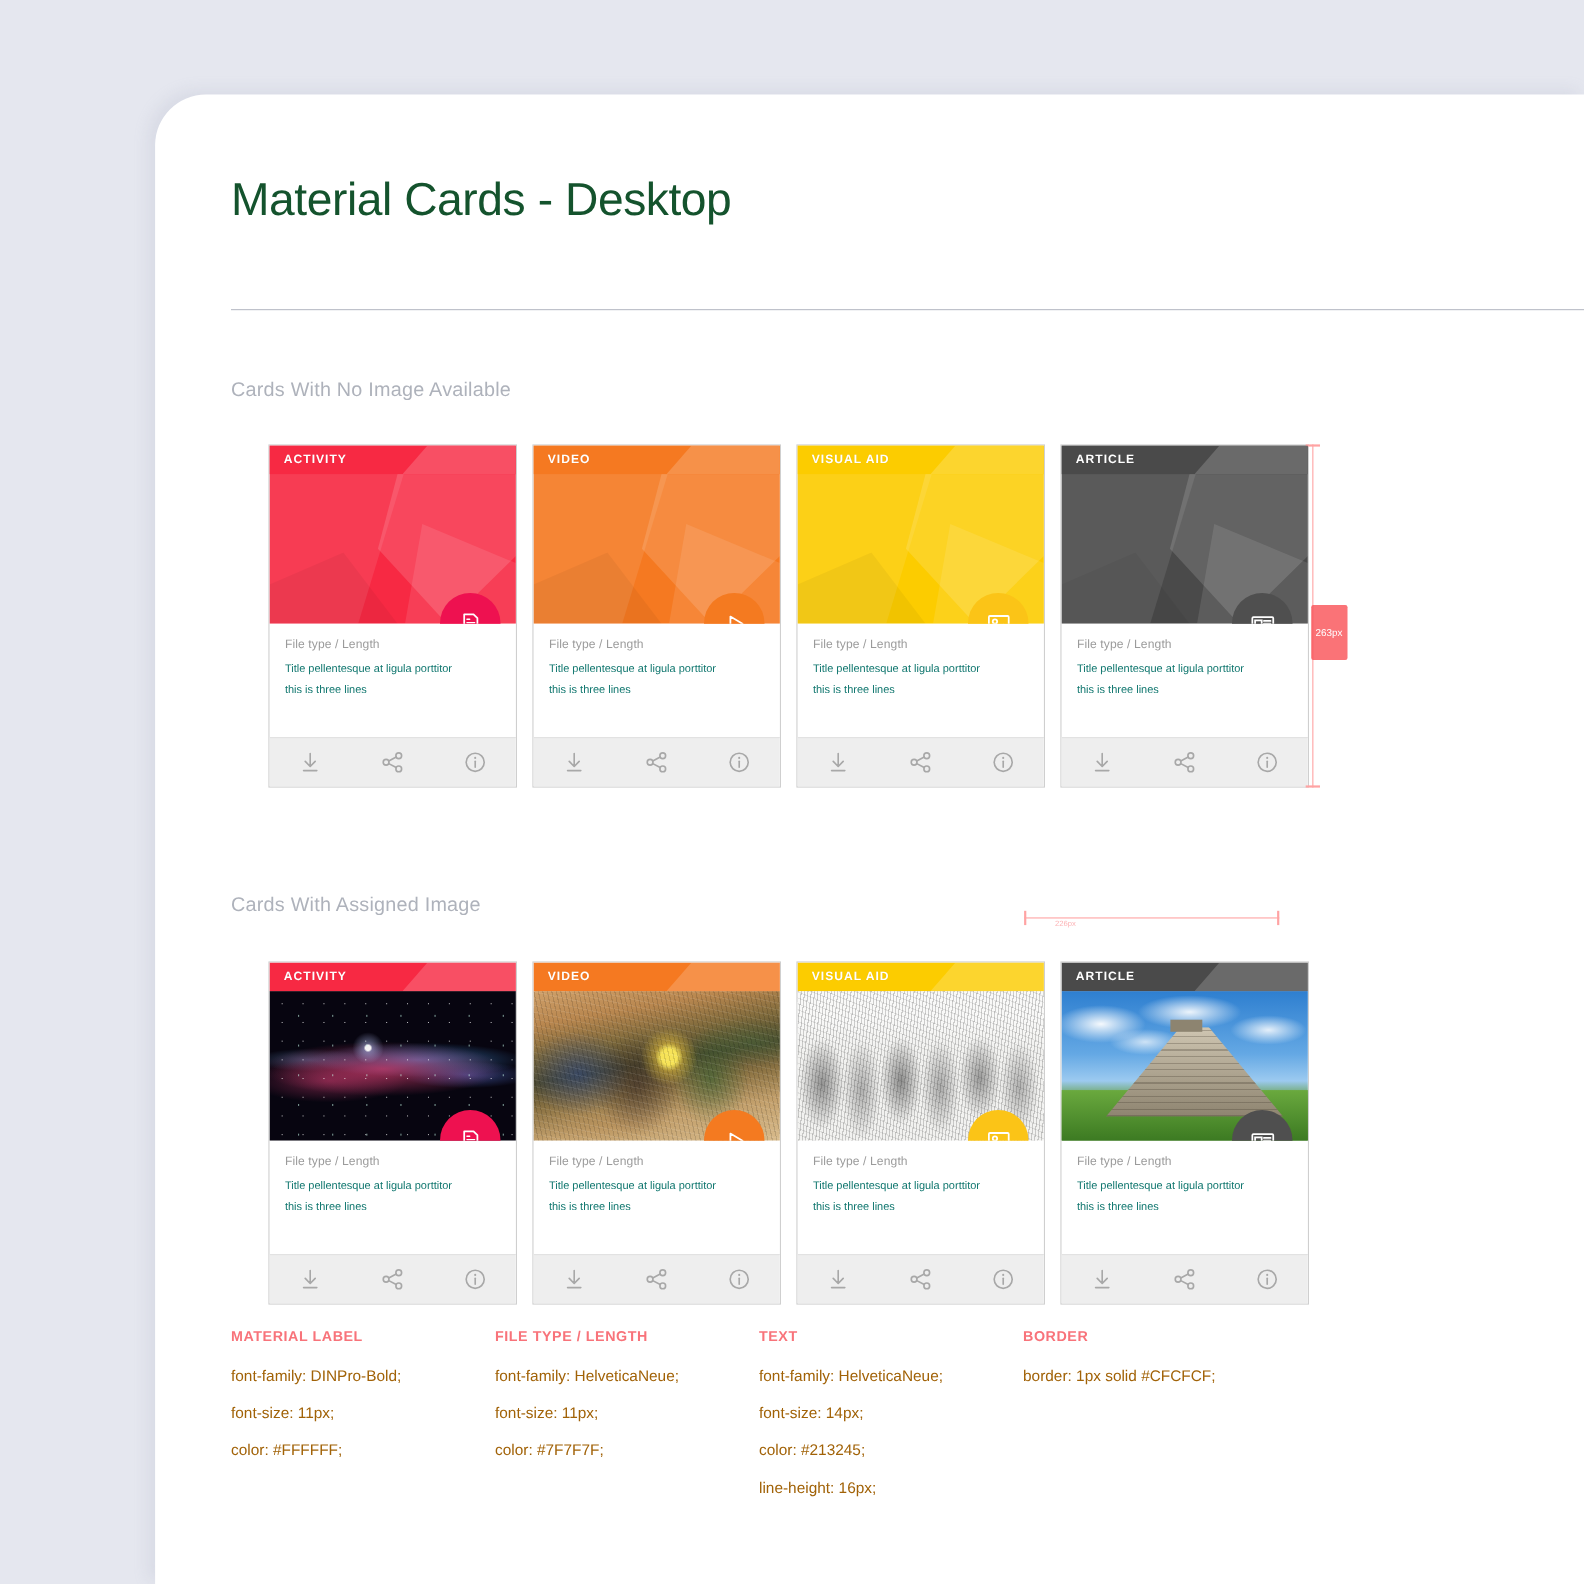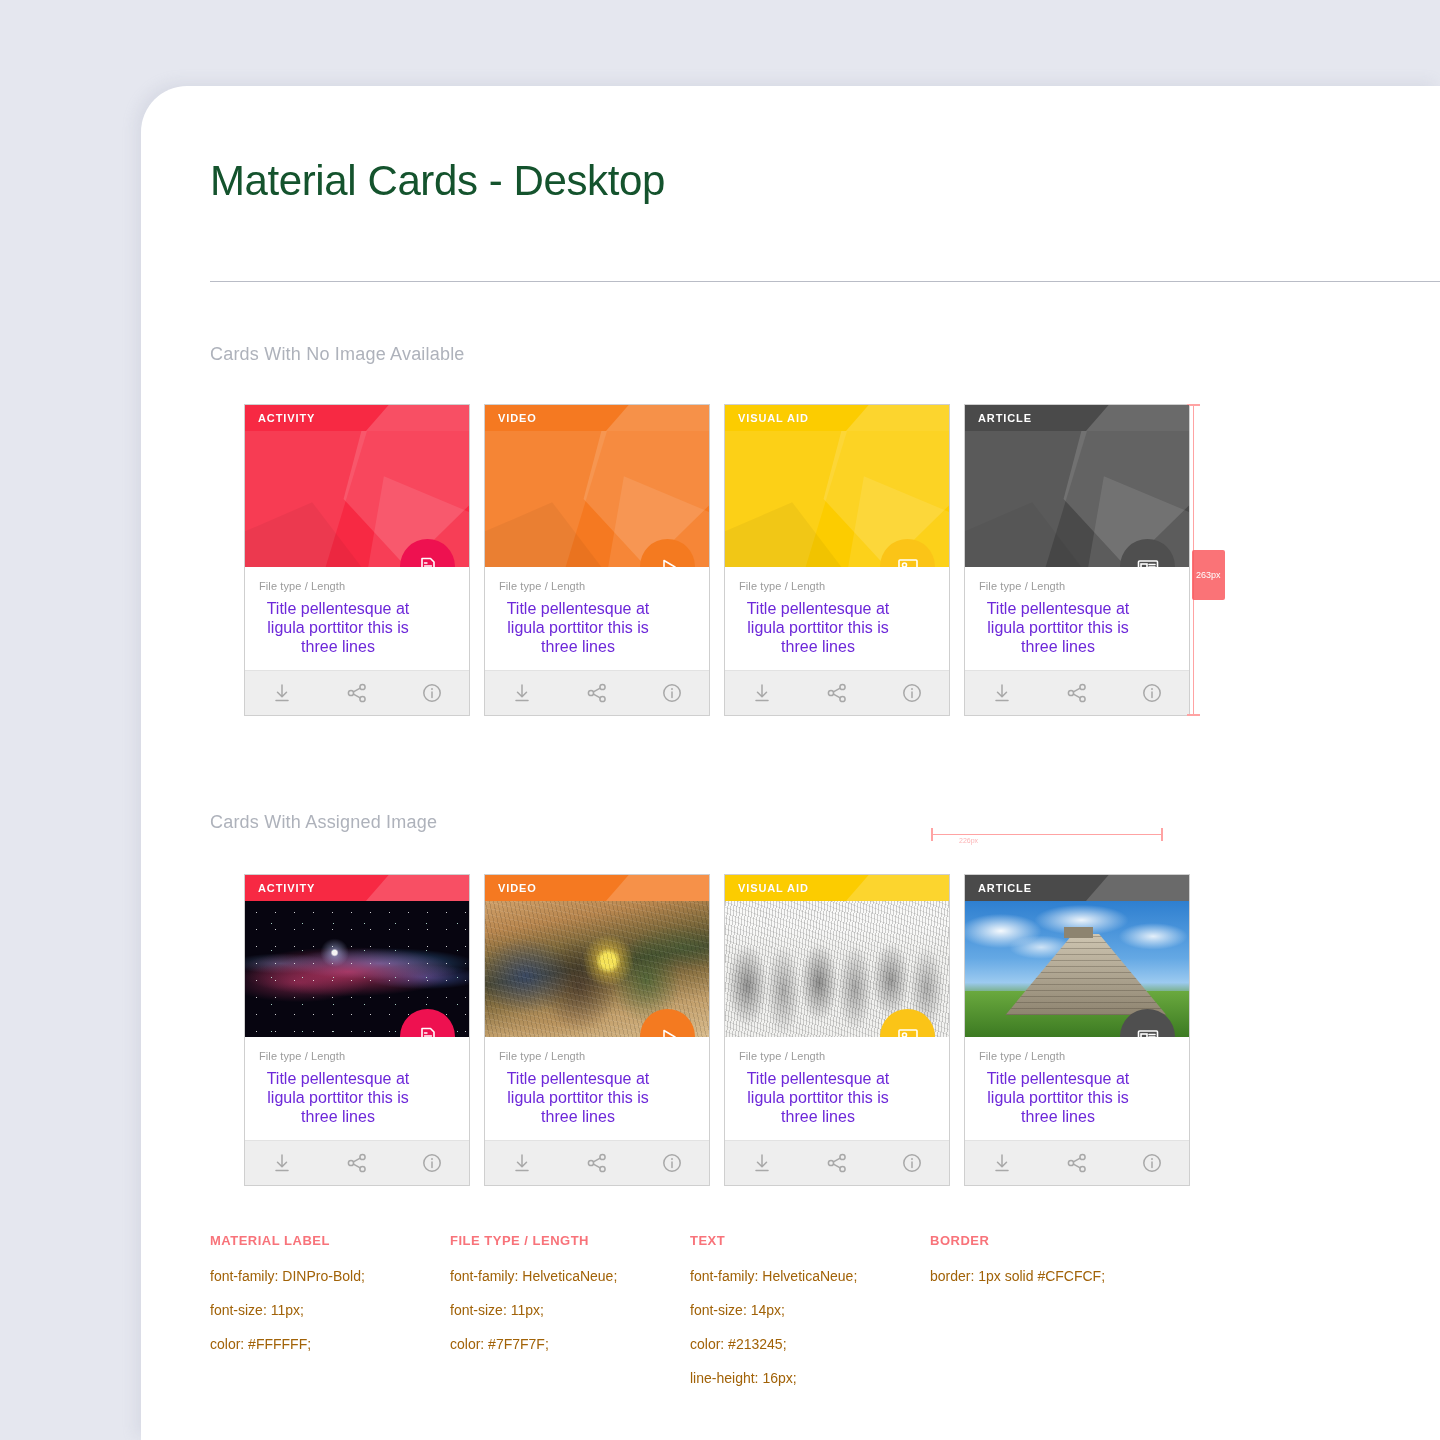--- a/index.html
+++ b/index.html
@@ -152,25 +152,24 @@
     padding: 13px 14px 0 14px;
     box-sizing: border-box;
   }
   .filetype {
     font-size: 11px;
     color: #9b9b9b;
     margin-bottom: 7px;
     letter-spacing: 0.1px;
   }
   .card-title {
-    font-size: 16px;
+    font-size: 10px;
     line-height: 19px;
-    color: #6d28d9;
+    color: #0f766e;
     max-width: 158px;
-    text-align: center;
   }
 
   
   .card-actions {
     position: absolute;
     left: 0; right: 0;
     bottom: 0;
     height: 44px;
     background: #eeeeee;
     border-top: 1px solid #e2e2e2;
@@ -244,21 +243,21 @@
     color: #f9555a;
     font-size: 7px;
     opacity: 0.45;
     white-space: nowrap;
   }
 
   
   #specs {
     position: absolute;
     left: 69px;
-    top: 1147px;
+    top: 1121px;
     display: flex;
   }
   .spec-col { width: 240px; }
   .spec-head {
     font-size: 13px;
     font-weight: bold;
     color: #f8737a;
     letter-spacing: 0.5px;
     margin-bottom: 20px;
     white-space: nowrap;

